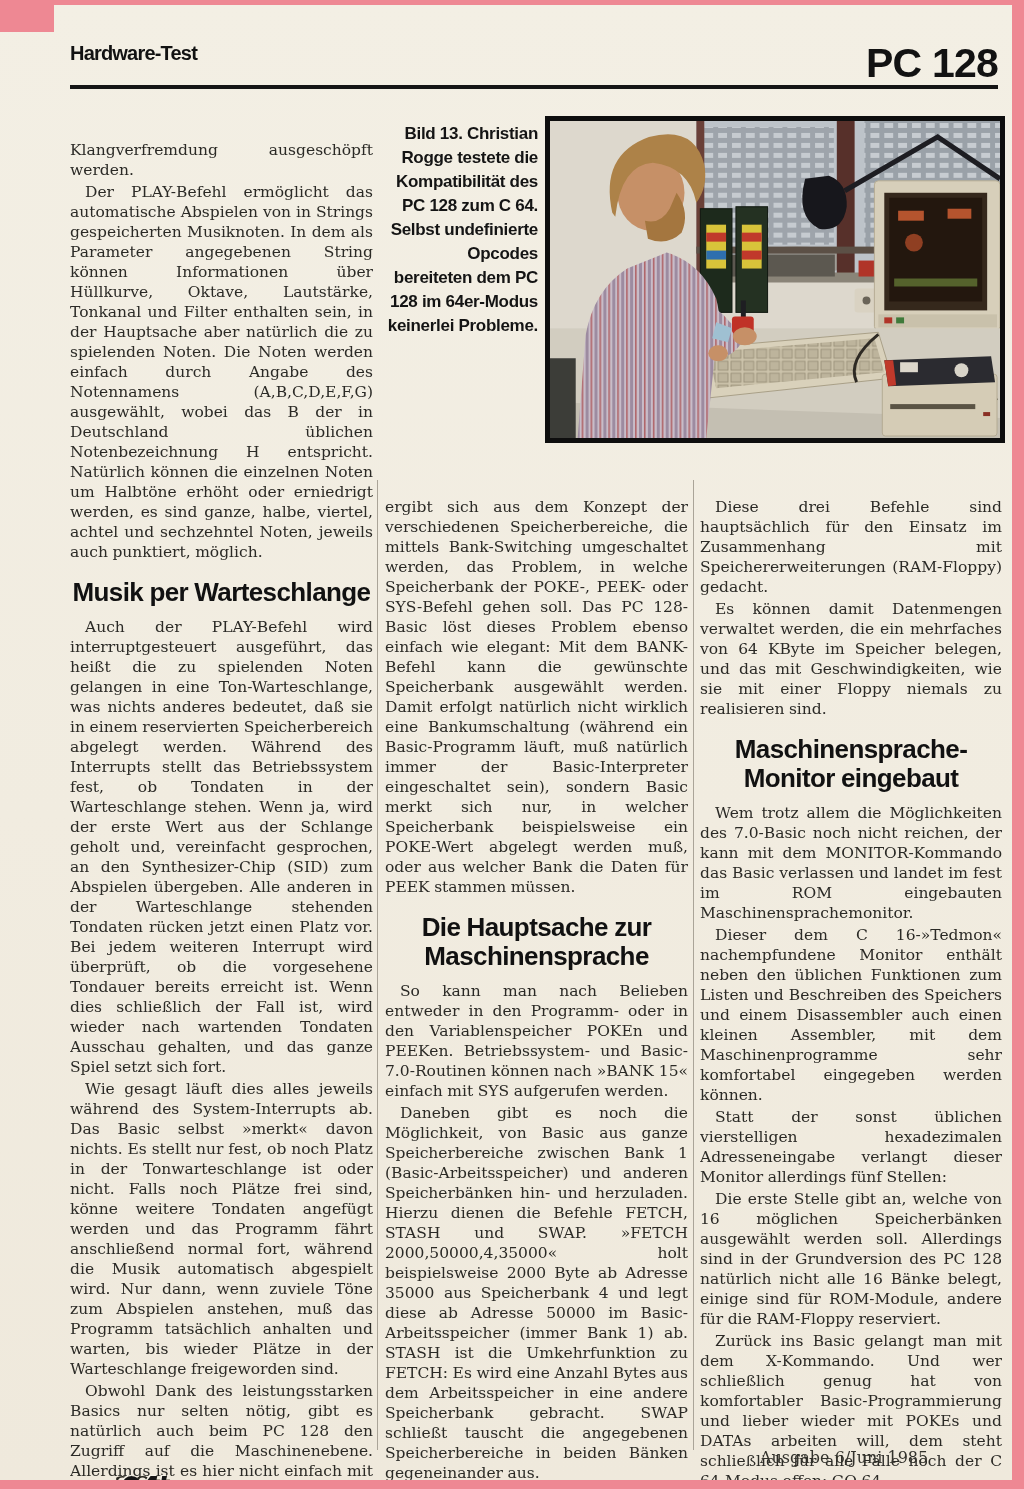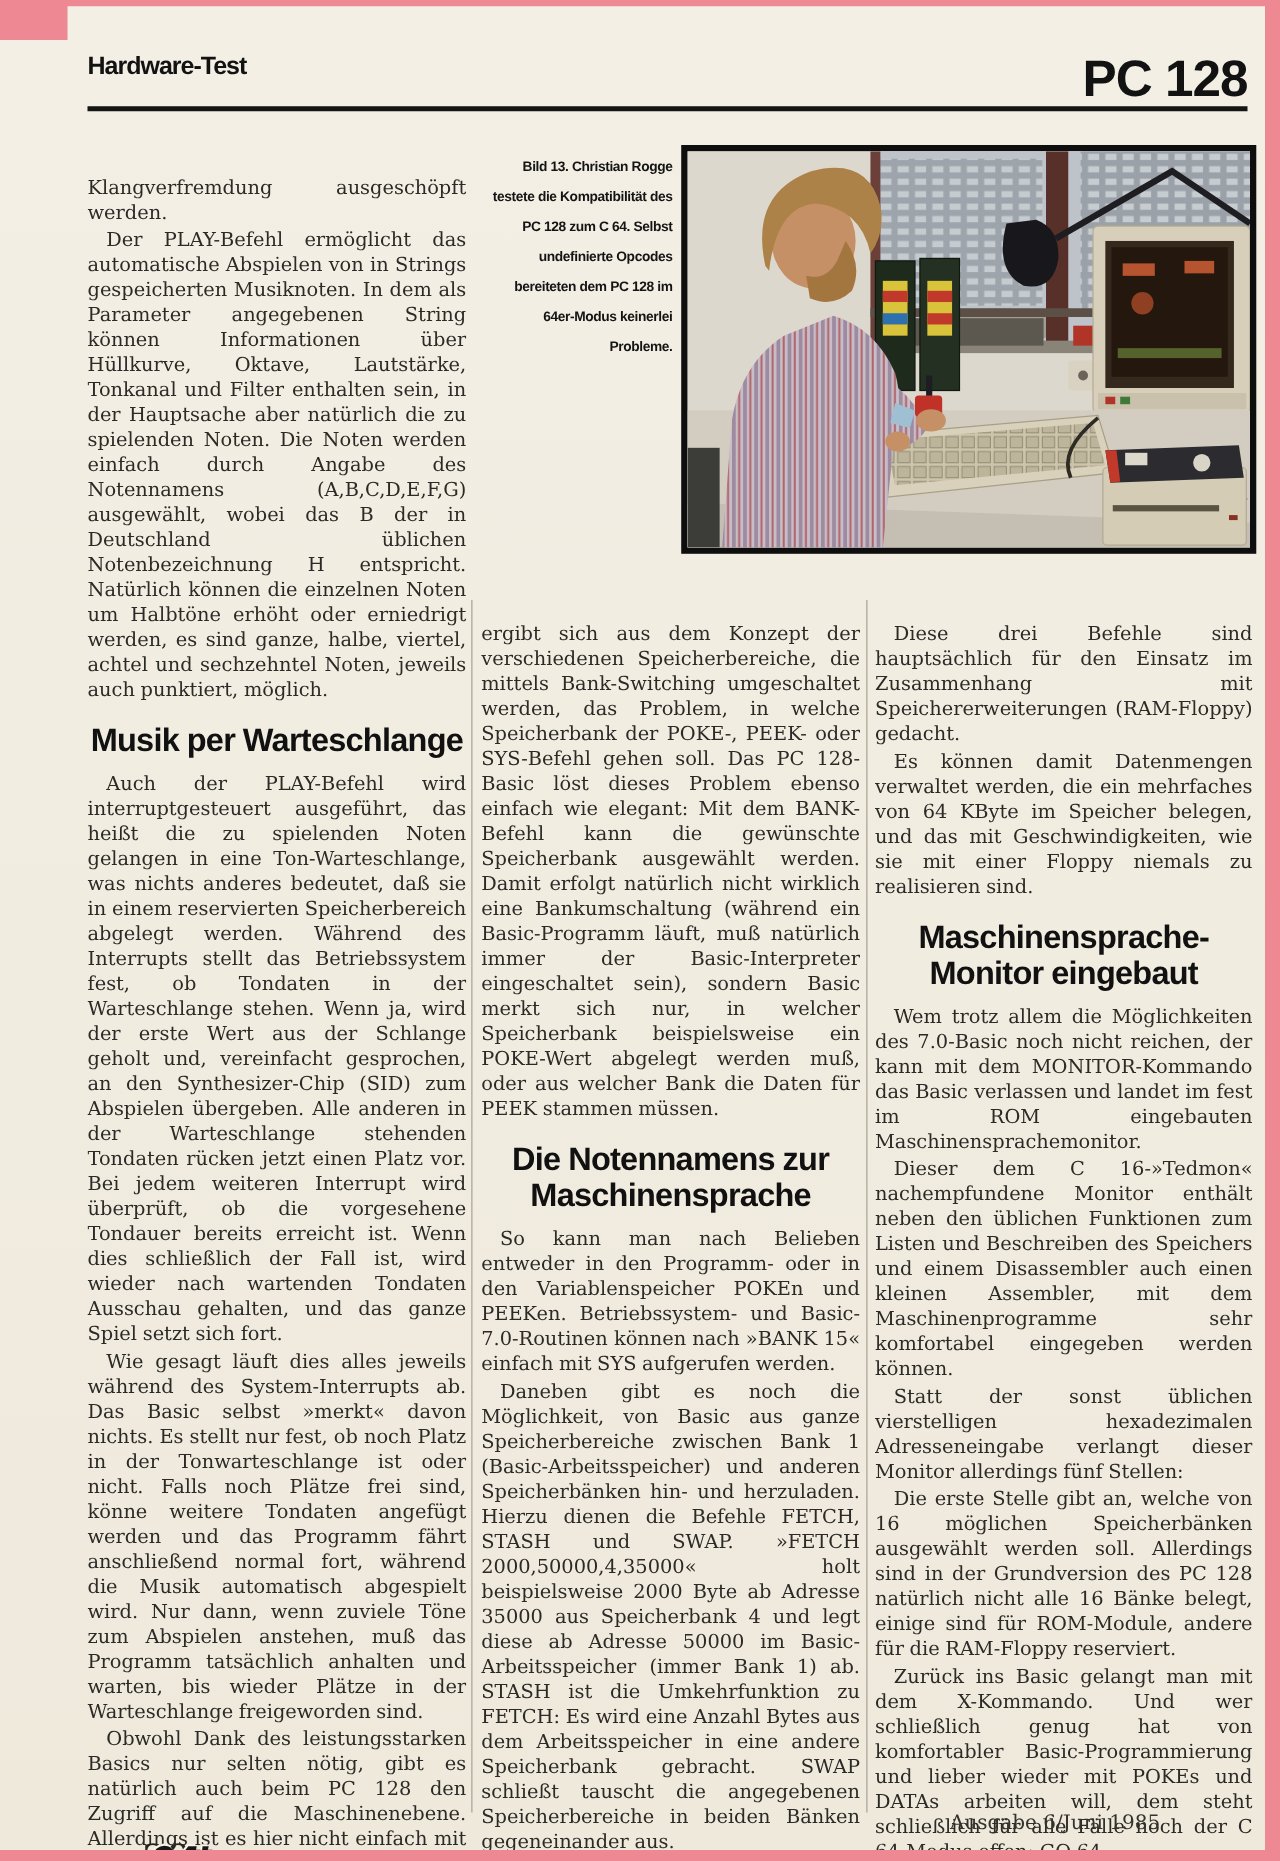--- a/index.html
+++ b/index.html
@@ -37,21 +37,21 @@
      font-size:26px;line-height:29px;text-align:center;letter-spacing:-0.6px;
      margin:16px 0 10px 0;color:#111;}
   .byline{text-align:right;margin-top:24px;}
 
   .colrule{position:absolute;width:1px;background:#aaa498;}
   .colrule.r1{left:377px;top:480px;height:970px;}
   .colrule.r2{left:693px;top:480px;height:970px;}
 
   
   .caption{position:absolute;left:385px;top:122px;width:153px;text-align:right;
-     font-family:"Liberation Sans",sans-serif;font-weight:700;font-size:11px;
+     font-family:"Liberation Sans",sans-serif;font-weight:700;font-size:17px;
      line-height:24px;letter-spacing:-0.3px;color:#141414;}
   .photo{position:absolute;left:545px;top:116px;width:450px;height:317px;
      border:5px solid #0e0e0e;background:#c9c4b8;}
   .photo svg{display:block;width:100%;height:100%;}
 
   
   .pnum{position:absolute;left:66px;top:1470px;font-size:30px;color:#26251f;margin-left:48px;}
   .logo{position:absolute;left:118px;top:1424px;
      font-family:"Liberation Sans",sans-serif;font-style:italic;font-weight:900;
      font-size:37px;letter-spacing:-1px;color:#161616;
@@ -197,21 +197,21 @@
             <rect x="184" y="196" width="22" height="17" rx="3" fill="#c03227"></rect>
           </g>
           <ellipse cx="197" cy="216" rx="12" ry="9" fill="#c69067"></ellipse>
           <ellipse cx="170" cy="233" rx="10" ry="8" fill="#c69067"></ellipse>
         </g>
       </svg>
     </div>
 
     <div class="col col2">
       <p>ergibt sich aus dem Konzept der verschiedenen Speicherbereiche, die mittels Bank-Switching umgeschaltet werden, das Problem, in welche Speicherbank der POKE-, PEEK- oder SYS-Befehl gehen soll. Das PC 128-Basic löst dieses Problem ebenso einfach wie elegant: Mit dem BANK-Befehl kann die gewünschte Speicherbank ausgewählt werden. Damit erfolgt natürlich nicht wirklich eine Bankumschaltung (während ein Basic-Programm läuft, muß natürlich immer der Basic-Interpreter eingeschaltet sein), sondern Basic merkt sich nur, in welcher Speicherbank beispielsweise ein POKE-Wert abgelegt werden muß, oder aus welcher Bank die Daten für PEEK stammen müssen.</p>
-      <h2 class="col-head"><span>Die Notennamens zur</span><br><span>Maschinensprache</span></h2>
+      <h2 class="col-head"><span>Die Hauptsache zur</span><br><span>Maschinensprache</span></h2>
       <p class="indent">So kann man nach Belieben entweder in den Programm- oder in den Variablenspeicher POKEn und PEEKen. Betriebssystem- und Basic-7.0-Routinen können nach »BANK 15« einfach mit SYS aufgerufen werden.</p>
       <p class="indent">Daneben gibt es noch die Möglichkeit, von Basic aus ganze Speicherbereiche zwischen Bank 1 (Basic-Arbeitsspeicher) und anderen Speicherbänken hin- und herzuladen. Hierzu dienen die Befehle FETCH, STASH und SWAP. »FETCH 2000,50000,4,35000« holt beispielsweise 2000 Byte ab Adresse 35000 aus Speicherbank 4 und legt diese ab Adresse 50000 im Basic-Arbeitsspeicher (immer Bank 1) ab. STASH ist die Umkehrfunktion zu FETCH: Es wird eine Anzahl Bytes aus dem Arbeitsspeicher in eine andere Speicherbank gebracht. SWAP schließt tauscht die angegebenen Speicherbereiche in beiden Bänken gegeneinander aus.</p>
     </div>
 
     <div class="col col3">
       <p class="indent">Diese drei Befehle sind hauptsächlich für den Einsatz im Zusammenhang mit Speichererweiterungen (RAM-Floppy) gedacht.</p>
       <p class="indent">Es können damit Datenmengen verwaltet werden, die ein mehrfaches von 64 KByte im Speicher belegen, und das mit Geschwindigkeiten, wie sie mit einer Floppy niemals zu realisieren sind.</p>
       <h2 class="col-head"><span>Maschinensprache-</span><br><span>Monitor eingebaut</span></h2>
       <p class="indent">Wem trotz allem die Möglichkeiten des 7.0-Basic noch nicht reichen, der kann mit dem MONITOR-Kommando das Basic verlassen und landet im fest im ROM eingebauten Maschinensprachemonitor.</p>
       <p class="indent">Dieser dem C 16-»Tedmon« nachempfundene Monitor enthält neben den üblichen Funktionen zum Listen und Beschreiben des Speichers und einem Disassembler auch einen kleinen Assembler, mit dem Maschinenprogramme sehr komfortabel eingegeben werden können.</p>

